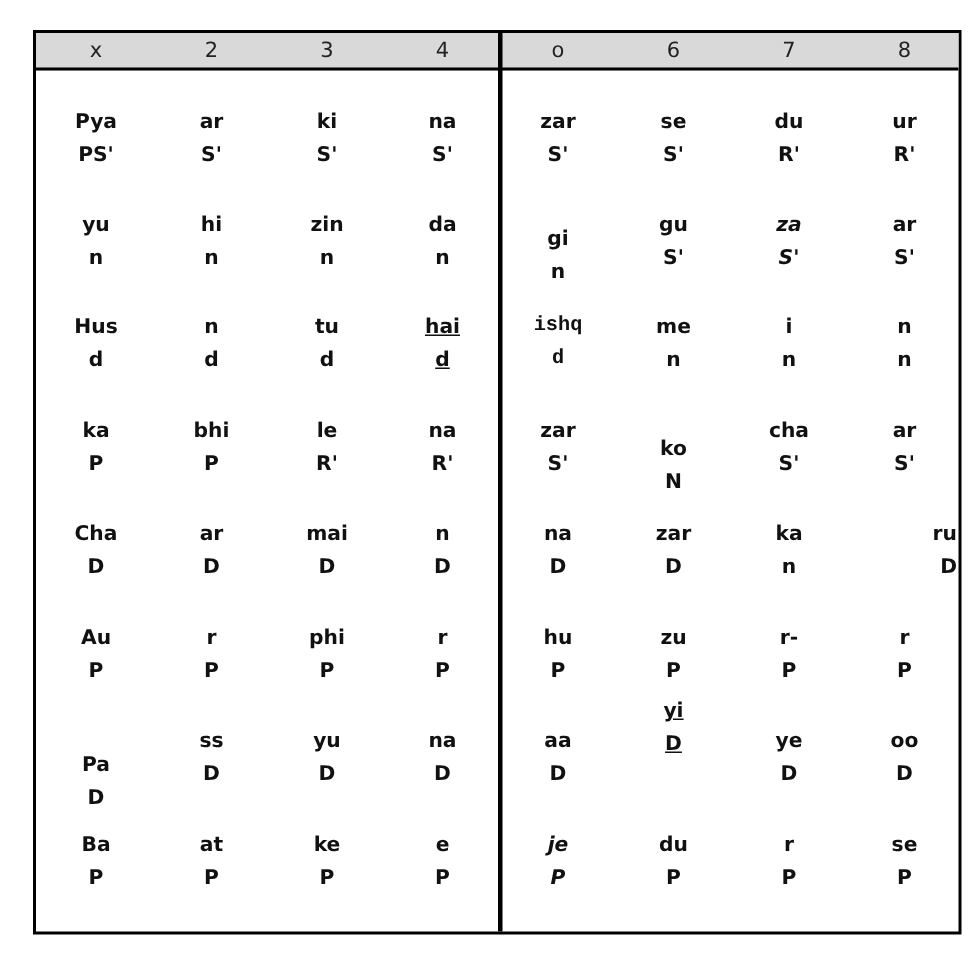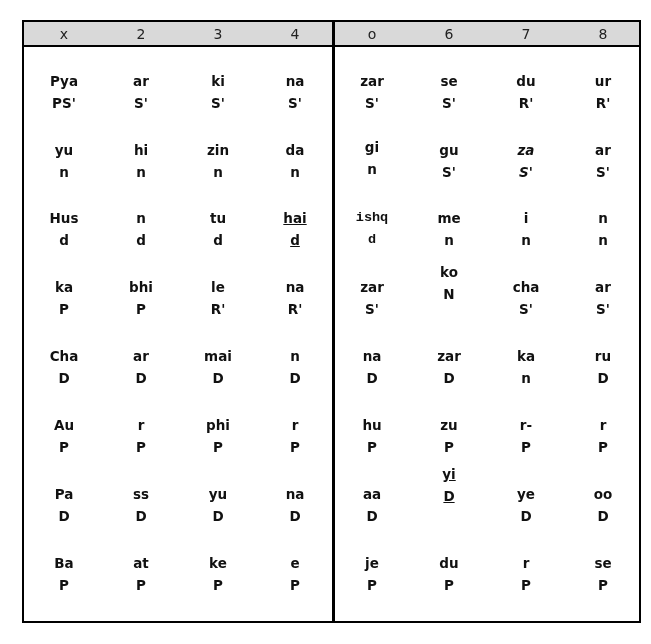--- a/index.html
+++ b/index.html
@@ -74,21 +74,21 @@
         <div class="note" style="margin-top: 6px;">n</div>
       </div>
       <div class="cell" style="left: 159px; top: 120px;">
         <div class="syl">zin</div>
         <div class="note" style="margin-top: 6px;">n</div>
       </div>
       <div class="cell" style="left: 236px; top: 120px;">
         <div class="syl">da</div>
         <div class="note" style="margin-top: 6px;">n</div>
       </div>
-      <div class="cell" style="left: 313px; top: 117px;">
+      <div class="cell" style="left: 313px; top: 129px;">
         <div class="syl">gi</div>
         <div class="note" style="margin-top: 6px;">n</div>
       </div>
       <div class="cell" style="left: 390px; top: 120px;">
         <div class="syl">gu</div>
         <div class="note" style="margin-top: 6px;">S'</div>
       </div>
       <div class="cell" style="left: 467px; top: 120px; font-style: italic;">
         <div class="syl">za</div>
         <div class="note" style="margin-top: 6px;">S'</div>
@@ -142,21 +142,21 @@
         <div class="note" style="margin-top: 6px;">R'</div>
       </div>
       <div class="cell" style="left: 236px; top: 257px;">
         <div class="syl">na</div>
         <div class="note" style="margin-top: 6px;">R'</div>
       </div>
       <div class="cell" style="left: 313px; top: 257px;">
         <div class="syl">zar</div>
         <div class="note" style="margin-top: 6px;">S'</div>
       </div>
-      <div class="cell" style="left: 390px; top: 242px;">
+      <div class="cell" style="left: 390px; top: 269px;">
         <div class="syl">ko</div>
         <div class="note" style="margin-top: 6px;">N</div>
       </div>
       <div class="cell" style="left: 467px; top: 257px;">
         <div class="syl">cha</div>
         <div class="note" style="margin-top: 6px;">S'</div>
       </div>
       <div class="cell" style="left: 544px; top: 257px;">
         <div class="syl">ar</div>
         <div class="note" style="margin-top: 6px;">S'</div>
@@ -182,21 +182,21 @@
         <div class="note" style="margin-top: 6px;">D</div>
       </div>
       <div class="cell" style="left: 390px; top: 326px;">
         <div class="syl">zar</div>
         <div class="note" style="margin-top: 6px;">D</div>
       </div>
       <div class="cell" style="left: 467px; top: 326px;">
         <div class="syl">ka</div>
         <div class="note" style="margin-top: 6px;">n</div>
       </div>
-      <div class="cell" style="left: 544px; top: 326px;">
+      <div class="cell" style="left: 544px; top: 326px; text-align: right;">
         <div class="syl">ru</div>
         <div class="note" style="margin-top: 6px;">D</div>
       </div>
       <div class="cell" style="left: 5px; top: 395px;">
         <div class="syl">Au</div>
         <div class="note" style="margin-top: 6px;">P</div>
       </div>
       <div class="cell" style="left: 82px; top: 395px;">
         <div class="syl">r</div>
         <div class="note" style="margin-top: 6px;">P</div>
@@ -218,21 +218,21 @@
         <div class="note" style="margin-top: 6px;">P</div>
       </div>
       <div class="cell" style="left: 467px; top: 395px;">
         <div class="syl">r-</div>
         <div class="note" style="margin-top: 6px;">P</div>
       </div>
       <div class="cell" style="left: 544px; top: 395px;">
         <div class="syl">r</div>
         <div class="note" style="margin-top: 6px;">P</div>
       </div>
-      <div class="cell" style="left: 5px; top: 464px;">
+      <div class="cell" style="left: 5px; top: 480px;">
         <div class="syl">Pa</div>
         <div class="note" style="margin-top: 6px;">D</div>
       </div>
       <div class="cell" style="left: 82px; top: 464px;">
         <div class="syl">ss</div>
         <div class="note" style="margin-top: 6px;">D</div>
       </div>
       <div class="cell" style="left: 159px; top: 464px;">
         <div class="syl">yu</div>
         <div class="note" style="margin-top: 6px;">D</div>
@@ -266,21 +266,21 @@
         <div class="note" style="margin-top: 6px;">P</div>
       </div>
       <div class="cell" style="left: 159px; top: 533px;">
         <div class="syl">ke</div>
         <div class="note" style="margin-top: 6px;">P</div>
       </div>
       <div class="cell" style="left: 236px; top: 533px;">
         <div class="syl">e</div>
         <div class="note" style="margin-top: 6px;">P</div>
       </div>
-      <div class="cell" style="left: 313px; top: 533px;">
+      <div class="cell" style="left: 313px; top: 533px; font-style: italic;">
         <div class="syl">je</div>
         <div class="note" style="margin-top: 6px;">P</div>
       </div>
       <div class="cell" style="left: 390px; top: 533px;">
         <div class="syl">du</div>
         <div class="note" style="margin-top: 6px;">P</div>
       </div>
       <div class="cell" style="left: 467px; top: 533px;">
         <div class="syl">r</div>
         <div class="note" style="margin-top: 6px;">P</div>

